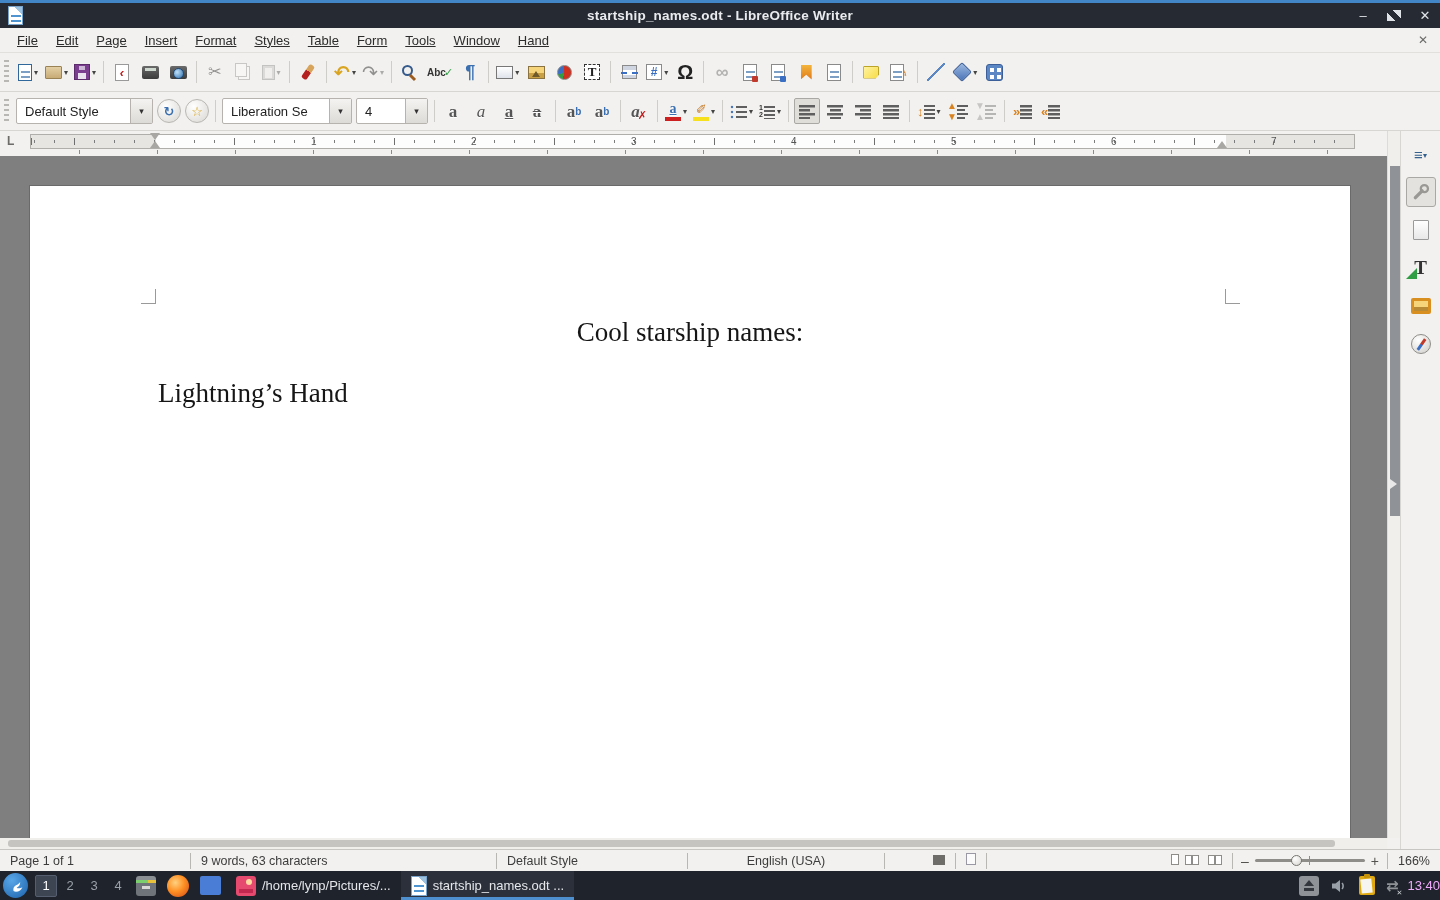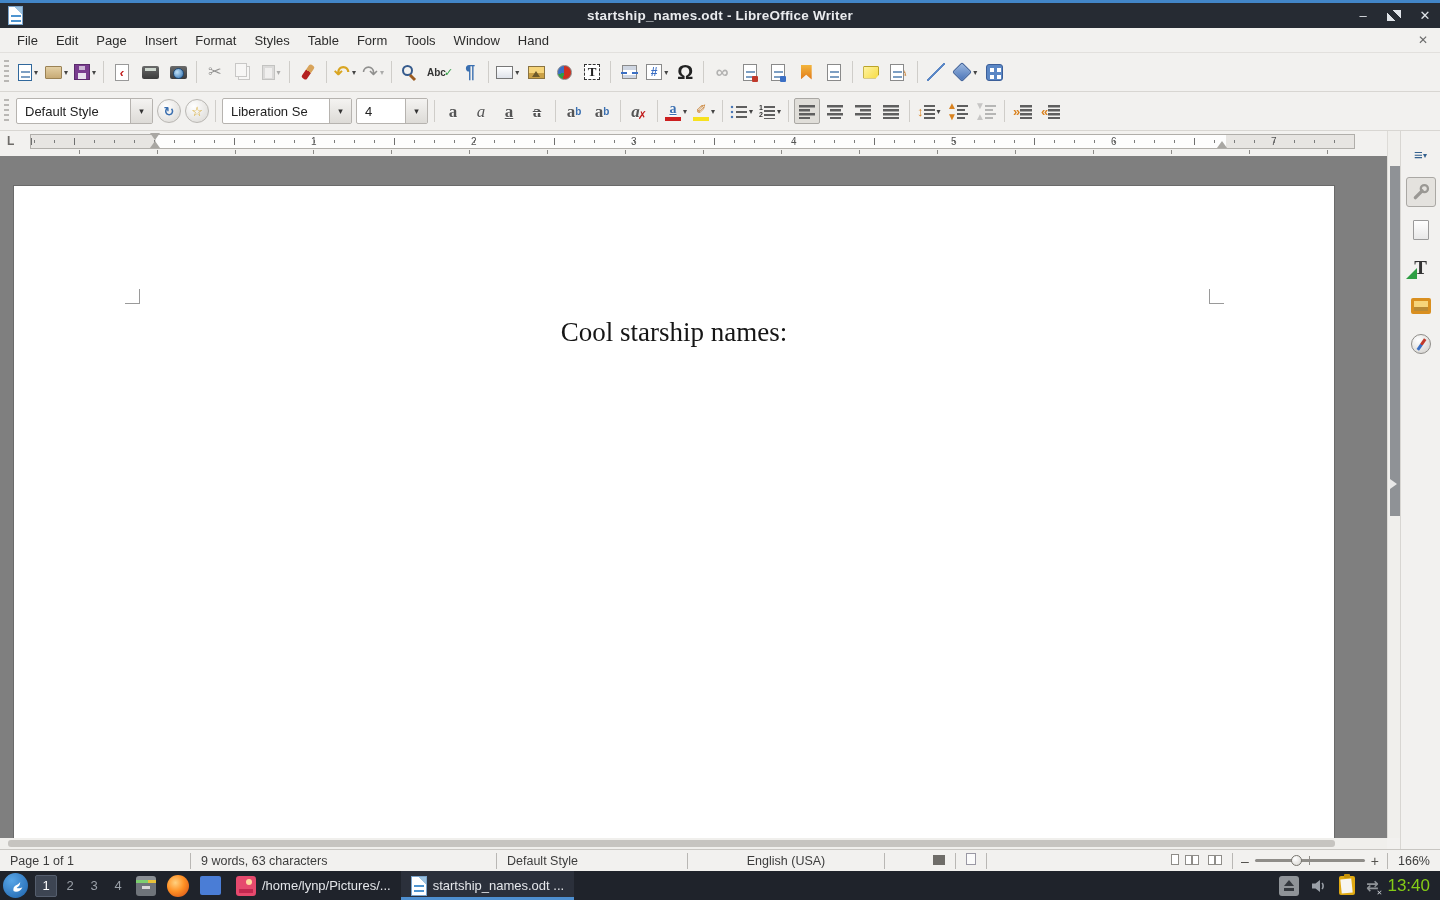--- a/index.html
+++ b/index.html
@@ -15,21 +15,21 @@
     font-weight:bold; font-size:13.5px; letter-spacing:.2px; }
   .winctl { position:absolute; right:8px; display:flex; gap:17px; align-items:center; }
   .winctl span { color:#dfe3e8; font-size:13px; width:14px; text-align:center; cursor:default; }
   .maxbox { width:11px; height:11px;
     background:linear-gradient(45deg,#dfe3e8 32%,transparent 33% 67%,#dfe3e8 68%); }
 
   
   #menubar { position:absolute; left:0; top:28px; width:1440px; height:25px;
     background:#f2f1ef; display:flex; align-items:center; padding-left:8px;
     border-bottom:1px solid #e2e0dd; color:#2c2c2c; }
-  #menubar .mi { padding:2px 9px; cursor:default; }
+  #menubar .mi { padding:2px 9px; cursor:default;text-decoration:underline; }
   #menubar .mclose { position:absolute; right:12px; color:#6b6b6b; font-size:12px; }
 
   
   .tbar { position:absolute; left:0; width:1440px; height:39px; background:#f2f1ef;
     display:flex; align-items:center; border-bottom:1px solid #d8d6d2; }
   #stdbar { top:53px; } #fmtbar { top:92px; }
   .grip { width:5px; height:24px; margin:0 5px 0 4px;
     background:repeating-linear-gradient(180deg,#b9b7b4 0 2px,transparent 2px 5px); }
   .tb { min-width:26px; height:26px; margin:0 1px; display:flex; align-items:center;
     justify-content:center; border-radius:2px; cursor:default; padding:0 2px; }
@@ -122,21 +122,21 @@
   #ruler .rnum { position:absolute; top:0; font-size:10px; color:#555; line-height:13px; }
   #tabmarks { position:absolute; left:30px; top:19px; width:1325px; height:5px;
     background:repeating-linear-gradient(90deg,#8d8b88 0 1px,transparent 1px 78px) 49px 0 / auto 4px no-repeat; }
   .ind { position:absolute; width:0; height:0; }
   #ind-fl { left:150px; top:2px; border-left:5px solid transparent; border-right:5px solid transparent; border-top:7px solid #a9a7a3; }
   #ind-left { left:150px; top:10px; border-left:5px solid transparent; border-right:5px solid transparent; border-bottom:7px solid #a9a7a3; }
   #ind-right { left:1217px; top:10px; border-left:5px solid transparent; border-right:5px solid transparent; border-bottom:7px solid #a9a7a3; }
 
   
   #docarea { position:absolute; left:0; top:156px; width:1387px; height:682px; background:#7f7f7f; overflow:hidden; }
-  #page { position:absolute; left:14px; top:30px; width:1320px; height:660px; background:#fff;
+  #page { position:absolute; left:30px; top:30px; width:1320px; height:660px; background:#fff;
     box-shadow:0 0 0 1px #6a6a6a; }
   .cornermark { position:absolute; width:15px; height:15px; }
   #cm-left { left:111px; top:103px; border-right:1px solid #9a9a9a; border-bottom:1px solid #9a9a9a; }
   #cm-right { left:1195px; top:103px; border-left:1px solid #9a9a9a; border-bottom:1px solid #9a9a9a; }
   #doctext { position:absolute; left:0; top:130px; width:1320px;
     font-family:"Liberation Serif","DejaVu Serif",serif; font-size:27px; color:#161616; }
   #dochead { text-align:center; line-height:32px; }
   .docline { margin:29px 0 0 128px; line-height:32px; }
 
   
@@ -208,21 +208,21 @@
   #tb-title-ico { position:absolute; left:8px; top:3px; }
   .tray { display:flex; align-items:center; gap:11px; margin-right:9px; }
   .ejico { width:20px; height:20px; border-radius:3px; background:#8f9398; position:relative; }
   .ejico:before { content:""; position:absolute; left:5px; top:4px; border-left:5px solid transparent; border-right:5px solid transparent; border-bottom:6px solid #33373d; }
   .ejico:after { content:""; position:absolute; left:5px; top:12px; width:10px; height:3px; background:#33373d; }
   .clipico { width:16px; height:19px; background:#e0a912; border-radius:2px; position:relative; }
   .clipico:before { content:""; position:absolute; left:2.5px; top:3px; width:11px; height:14px; background:#f7f5f0; transform:rotate(-6deg); }
   .clipico:after { content:""; position:absolute; left:5px; top:-2px; width:6px; height:4px; background:#c69208; border-radius:1px; }
   .netico { position:relative; color:#8f9398; font-size:15px; font-weight:bold; }
   .netico:after { content:"✕"; position:absolute; right:-4px; bottom:-2px; font-size:7px; color:#c9ccd2; }
-  #clock { color:#84cc16; font-size:17px; margin-right:10px; }
+  #clock { color:#f0abfc; font-size:13px; }
 </style>
 </head>
 <body>
 
 <div id="screen">
 
   <div id="titlebar">
     <span class="writerico small" id="tb-title-ico"></span>
     <span class="title">startship_names.odt - LibreOffice Writer</span>
     <span class="winctl">
@@ -495,20 +495,21 @@
     <span class="ind" id="ind-right"></span>
     <div id="tabmarks"></div>
   </div>
 
   <div id="docarea">
     <div id="page">
       <span class="cornermark" id="cm-left"></span>
       <span class="cornermark" id="cm-right"></span>
       <div id="doctext">
         <div id="dochead">Cool starship names:</div>
+        <div class="docline">Lightning’s Hand</div>
       </div>
     </div>
   </div>
 
   <div id="vscroll">
     <div id="vthumb"></div>
     <div id="sbarrow"></div>
   </div>
   <div id="hscroll">
     <div id="hthumb"></div>

